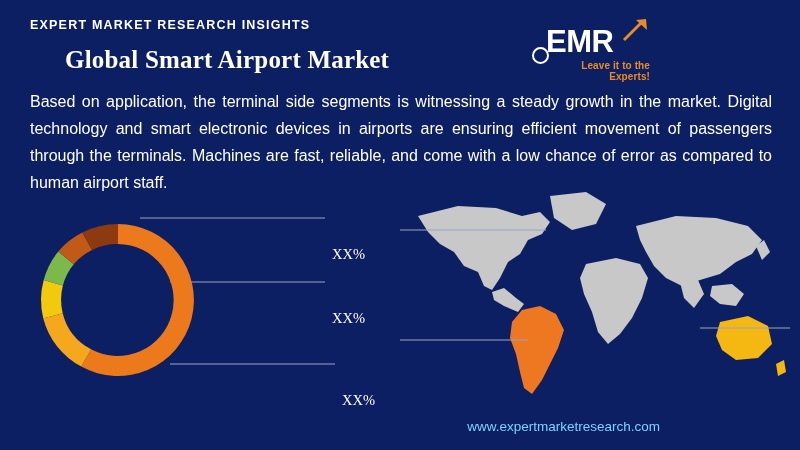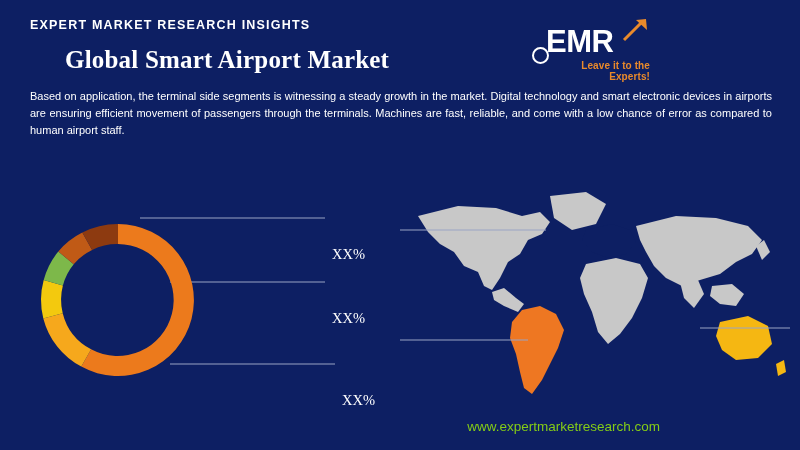--- a/index.html
+++ b/index.html
@@ -37,22 +37,22 @@
     color: #ffffff;
     font-family: "Liberation Serif", serif;
     letter-spacing: 0.2px;
     margin-left: 36px;
   }
   .desc {
     position: absolute;
     left: 30px;
     top: 88px;
     width: 742px;
-    font-size: 11px;
-    line-height: 17px;
+    font-size: 16px;
+    line-height: 27px;
     color: #ffffff;
     text-align: justify;
   }
   .logo {
     position: absolute;
     right: 38px;
     top: 20px;
     width: 118px;
     height: 56px;
     text-align: right;
@@ -88,21 +88,21 @@
     font-size: 10px;
     color: #e98a2b;
     font-weight: bold;
     letter-spacing: 0.1px;
   }
   .url {
     position: absolute;
     right: 28px;
     bottom: 16px;
     font-size: 13.5px;
-    color: #84cc16;
+    color: #7dd3fc;
     margin-top: 46px;
   }
   .chart-area {
     position: absolute;
     left: 20px;
     top: 192px;
     width: 380px;
     height: 215px;
   }
   .donut-svg {

